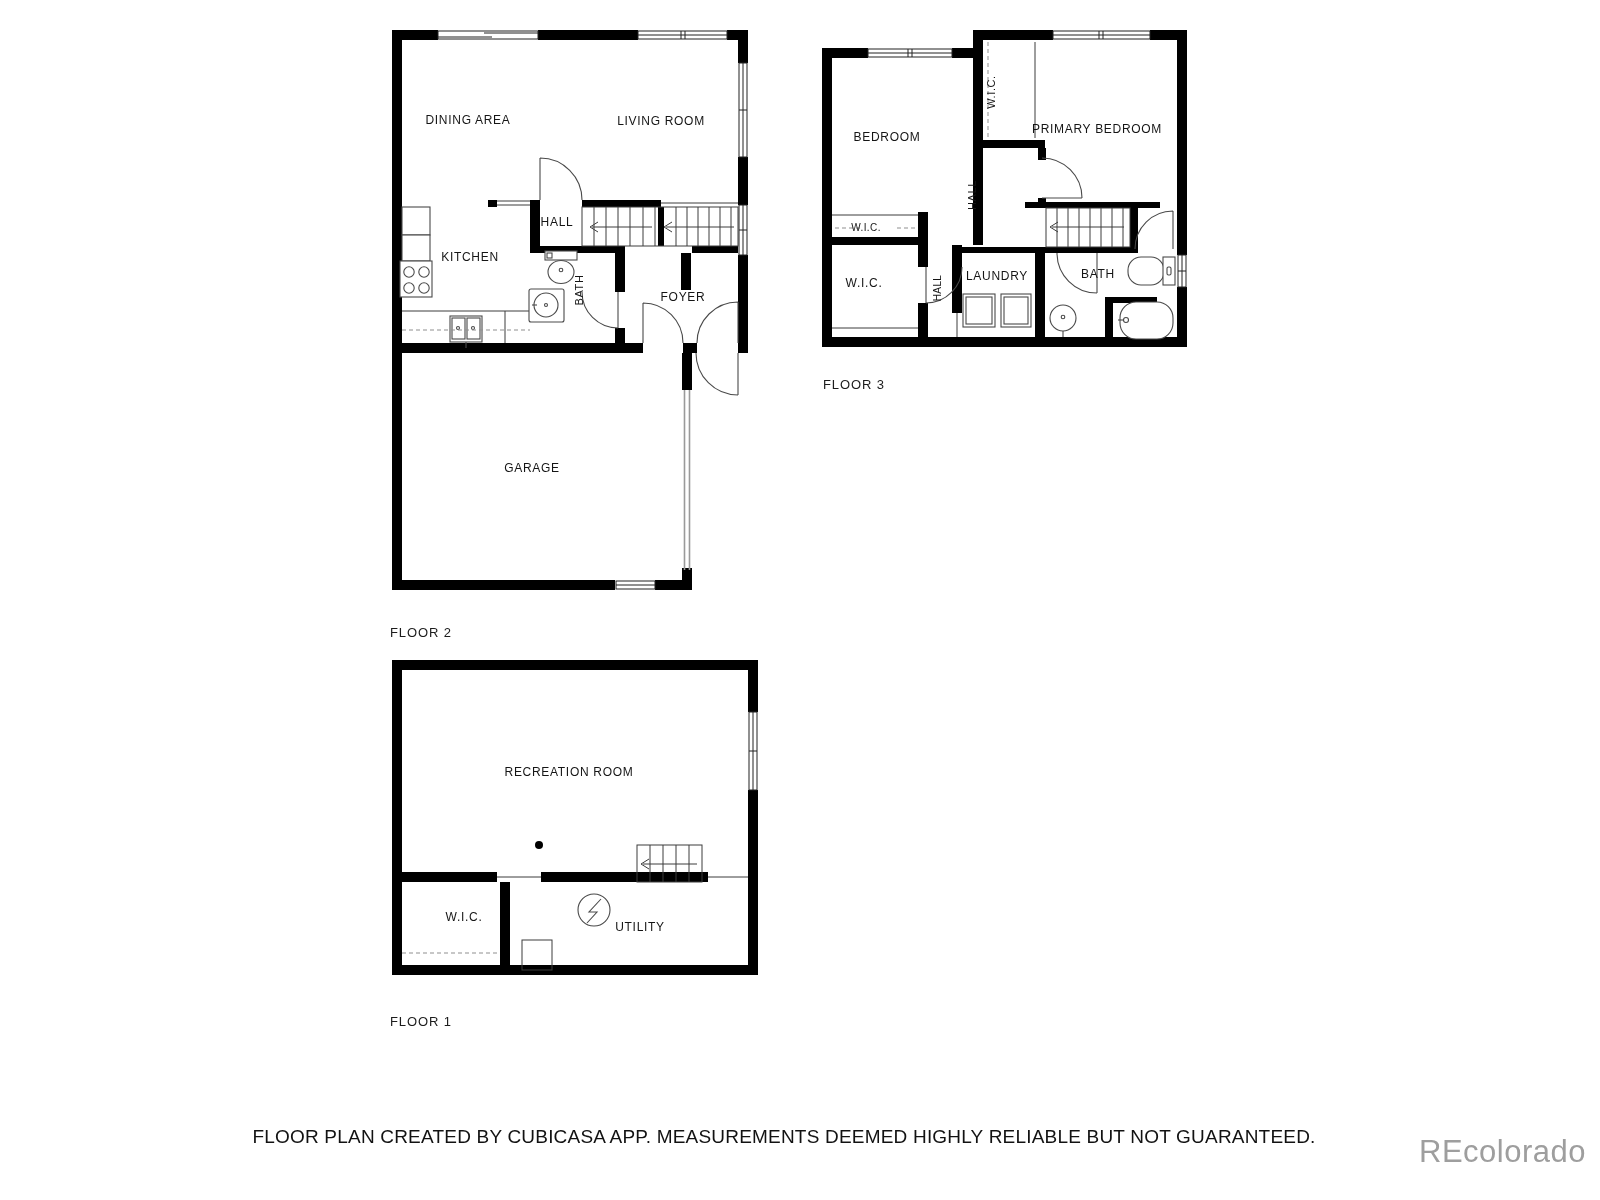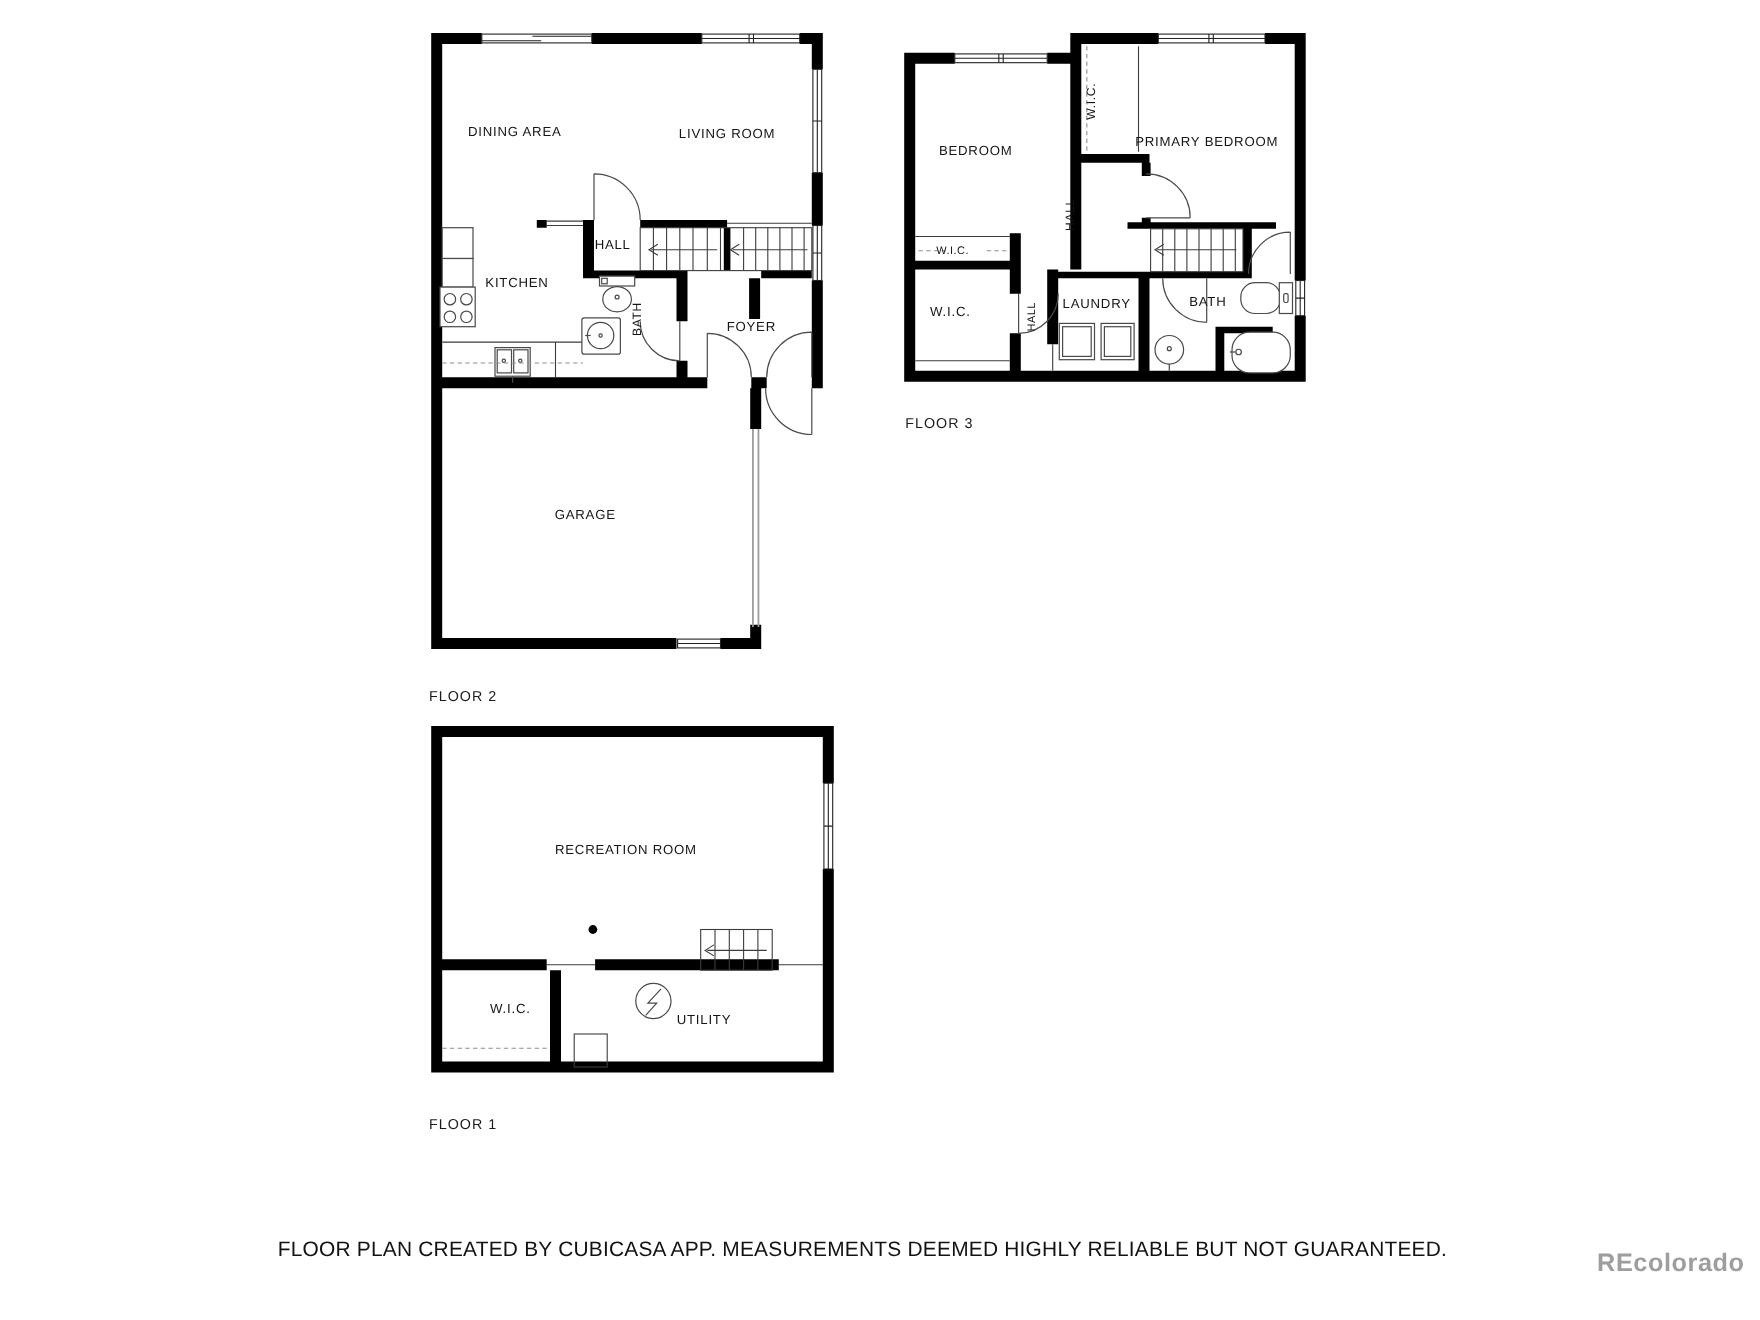--- a/index.html
+++ b/index.html
@@ -25,23 +25,22 @@
   .lbl{font-family:"Liberation Sans",sans-serif;font-size:12px;letter-spacing:.7px;fill:var(--label);text-anchor:middle;}
   .lbl-sm{font-size:10px;letter-spacing:.4px;}
   .lbl-v{font-size:11px;letter-spacing:.6px;}
   .floorlbl{font-family:"Liberation Sans",sans-serif;font-size:13px;letter-spacing:.9px;fill:#1c1c1c;text-anchor:start;}
   .arrowhead{fill:none;stroke:var(--thin-line);stroke-width:1;}
   #disclaimer{
     position:absolute;left:0;top:1126px;width:1568px;text-align:center;
     font-size:19px;letter-spacing:.2px;color:#121212;white-space:nowrap;
   }
   #watermark{
-    position:absolute;right:14px;top:1134px;font-size:23px;letter-spacing:.5px;
+    position:absolute;right:14px;top:1134px;font-size:31px;letter-spacing:.5px;
     color:var(--watermark);
-    font-weight:bold;
   }
 </style>
 </head>
 <body>
 
 <svg width="1600" height="1200" viewBox="0 0 1600 1200">
 
   <g>
     <path class="wall" d="
       M392 30h46v10h-46z M538 30h100v10h-100z M727 30h21v10h-21z

